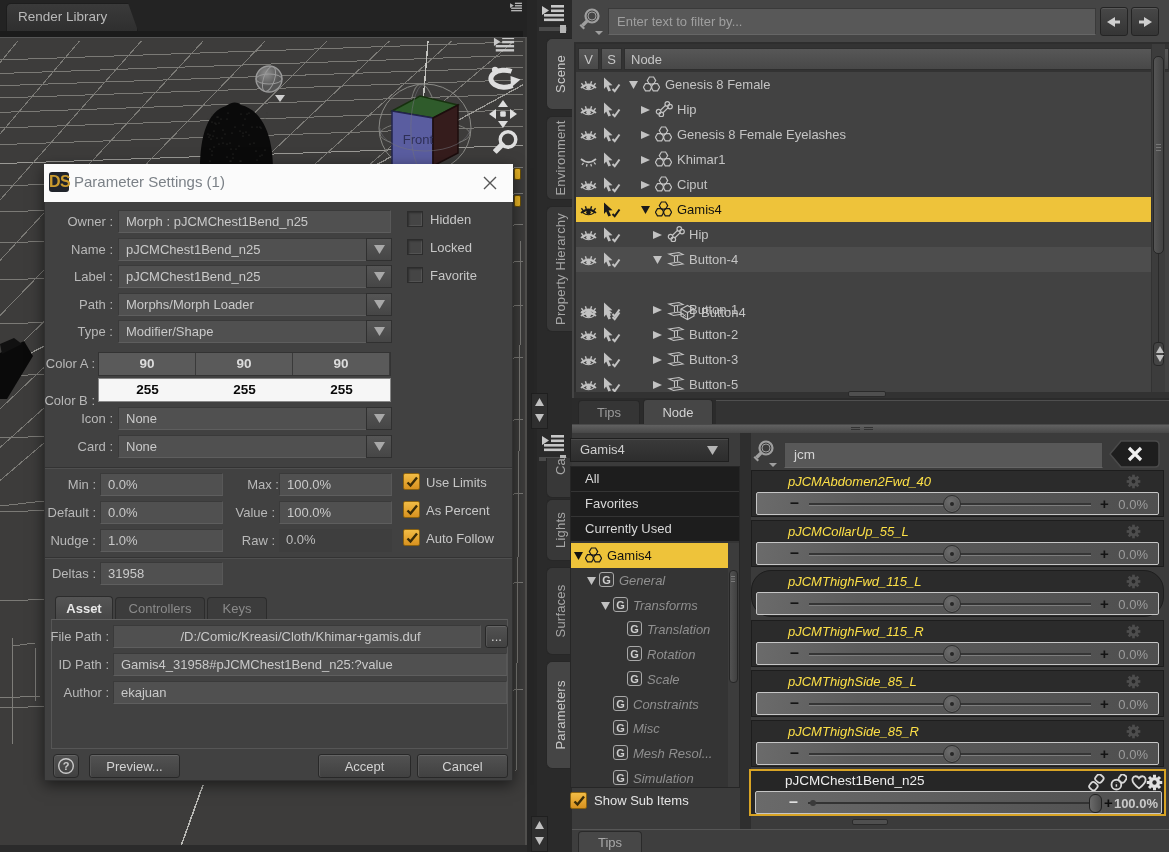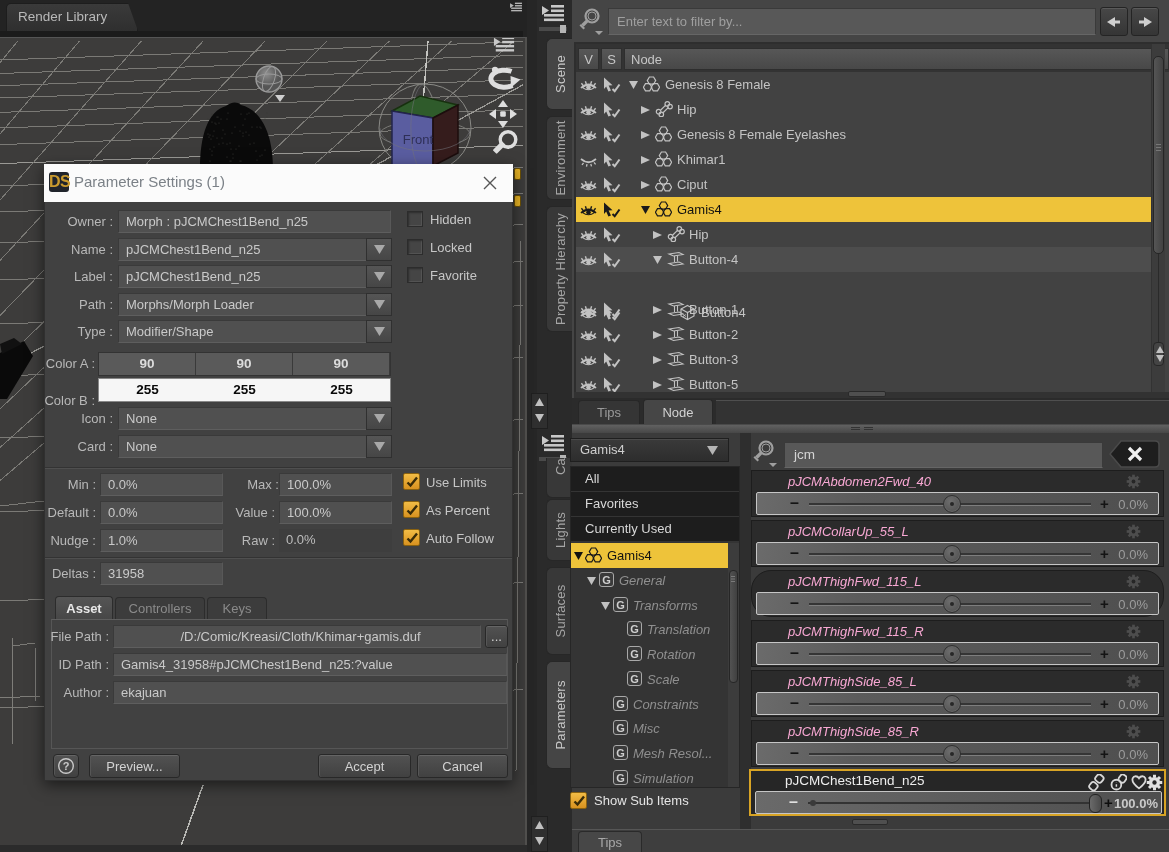--- a/index.html
+++ b/index.html
@@ -8,21 +8,21 @@
 .lbl{position:absolute;color:#b8b8b8;font-size:13px;text-align:right;}
 .fld{position:absolute;background:#505050;border:1px solid #3a3a3a;border-bottom-color:#5e5e5e;border-right-color:#585858;color:#c9c9c9;font-size:13px;line-height:20px;padding-left:7px;white-space:nowrap;overflow:hidden;}
 .drop{position:absolute;width:26px;background:linear-gradient(#555,#464646);border:1px solid #303030;display:flex;align-items:center;justify-content:center;}
 .cb{position:absolute;width:16px;height:16px;background:#454545;border:1px solid #2c2c2c;box-shadow:inset 1px 1px 2px #2e2e2e, inset -1px -1px 0 #565656;}
 .cbck{position:absolute;width:17px;height:17px;background:linear-gradient(#f2bc45,#d89220);border:1px solid #8a6210;border-radius:2px;display:flex;align-items:center;justify-content:center;}
 .cblab{position:absolute;color:#c6c6c6;font-size:13px;white-space:nowrap;}
 .btn{position:absolute;background:linear-gradient(#525252,#414141);border:1px solid #282828;box-shadow:inset 0 1px 0 #656565, inset 1px 0 0 #565656;border-radius:3px;color:#d2d2d2;font-size:13px;display:flex;align-items:center;justify-content:center;}
 .vtab{position:absolute;left:546px;width:26px;background:#383838;border:1px solid #272727;border-right:none;border-radius:6px 0 0 6px;overflow:hidden;}
 .vtab span{position:absolute;left:50%;top:50%;transform:translate(-50%,-50%) rotate(-90deg);white-space:nowrap;font-size:13px;color:#a6a6a6;letter-spacing:0.2px;}
 .slgroup{position:absolute;left:751px;width:413px;height:47px;background:#2b2b2b;border:1px solid #1d1d1d;}
-.slhead{position:absolute;left:36px;top:3px;font-size:13px;font-style:italic;color:#f9a8d4;}
+.slhead{position:absolute;left:36px;top:3px;font-size:13px;font-style:italic;color:#fde047;}
 .slrow{position:absolute;left:4px;top:21px;width:403px;height:23px;border:1px solid #c6c6c6;border-radius:2px;background:linear-gradient(100deg,#6b6b6b 0%,#5b5b5b 25%,#555 60%,#4f4f4f 100%);}
 .minus{position:absolute;left:33px;top:1px;color:#141414;font-size:16px;font-weight:bold;}
 .plus{position:absolute;left:343px;top:2px;color:#141414;font-size:15px;font-weight:bold;}
 .pct{position:absolute;right:10px;top:4px;color:#9c9c9c;font-size:13px;}
 .track{position:absolute;left:52px;top:10px;width:282px;height:2px;background:#353535;box-shadow:0 1px 0 #7e7e7e;}
 .knob{position:absolute;left:186px;top:2px;width:18px;height:18px;border-radius:50%;background:radial-gradient(circle at 40% 35%,#6e6e6e,#4b4b4b);border:1px solid #2f2f2f;box-shadow:0 0 0 1px #666 inset;}
 .knob:after{content:"";position:absolute;left:6px;top:6px;width:4px;height:4px;border-radius:50%;background:#272727;}
 .gitem{position:absolute;font-size:13px;font-style:italic;color:#8f8f8f;white-space:nowrap;}
 .gbox{position:absolute;width:15px;height:15px;border:1px solid #a8a8a8;border-radius:3px;color:#cfcfcf;font-size:11px;font-weight:bold;text-align:center;line-height:14px;font-style:normal;background:#3a3a3a;}
 </style></head>

